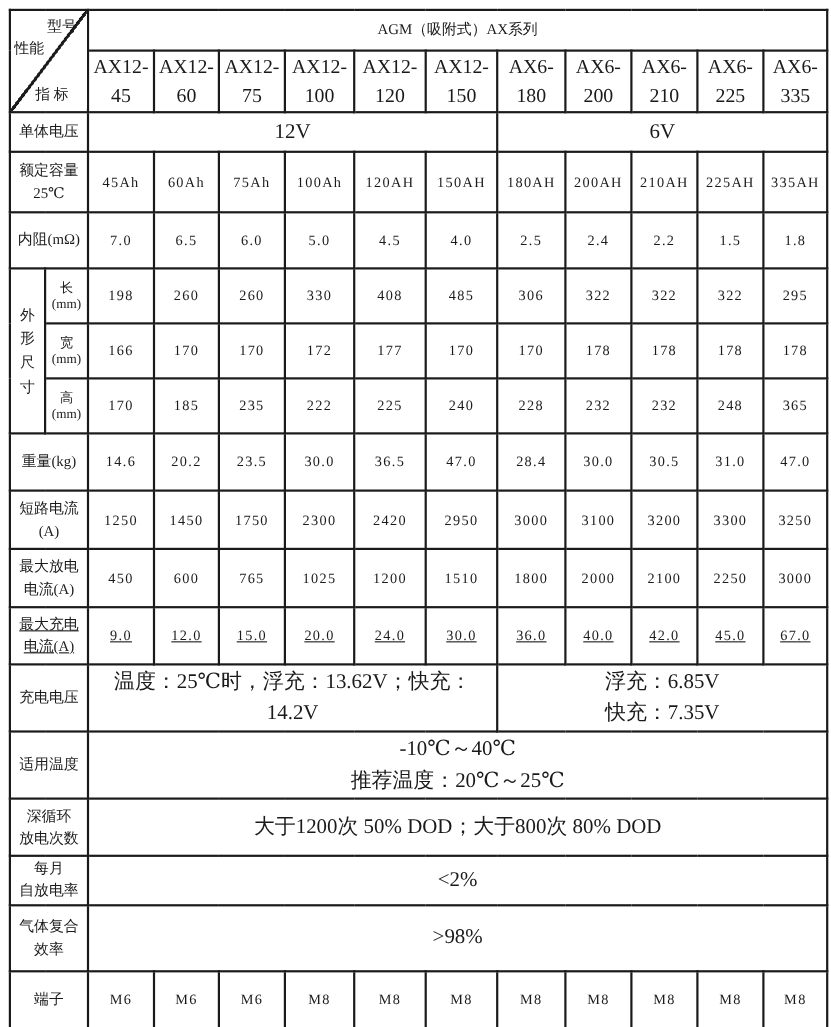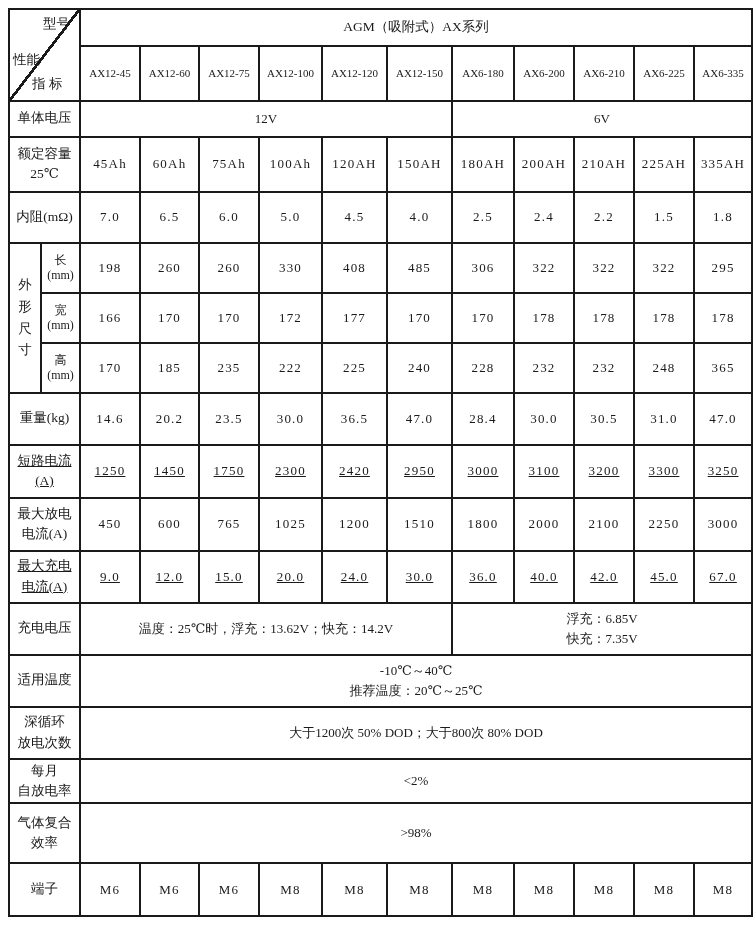--- a/index.html
+++ b/index.html
@@ -3,35 +3,35 @@
 <meta charset="utf-8">
 <style>
   html,body{margin:0;padding:0;}
   body{width:755px;height:934px;background:#ffffff;overflow:hidden;
        font-family:"Liberation Serif","DejaVu Serif",serif;color:#1a1a1a;}
   .page{position:relative;width:755px;height:934px;background:#fff;}
   table{position:absolute;left:8px;top:8px;width:743px;border-collapse:collapse;table-layout:fixed;}
   td{border:2px solid #1a1a1a;background:#fff;text-align:center;vertical-align:middle;
      font-size:13.5px;line-height:1.5;padding:1px 2px;white-space:pre-line;
      overflow:hidden;}
-  td.model{font-size:11px;padding:18px 0;margin-top:47px;}
+  td.model{font-size:18px;padding:0 0;margin-top:47px;}
   td.title{font-size:13.5px;}
   td.c-val{letter-spacing:1.2px;font-size:13px;}
   td.label{font-size:13.5px;}
   td.glabel{font-size:13.5px;line-height:1.6;}
   td.sublabel{font-size:12px;line-height:1.25;}
-  td.merged{font-size:13px;}
+  td.merged{font-size:19px;}
   
   td.corner{position:relative;padding:0;
     background:linear-gradient(to bottom right,
       #fff calc(50% - 1.4px), #1a1a1a calc(50% - 1.4px),
       #1a1a1a calc(50% + 1.4px), #fff calc(50% + 1.4px));}
   .corner span{position:absolute;font-size:13.5px;white-space:pre;}
   .c-model{top:4px;right:9px;}
-  .c-perf{top:40px;left:3px;}
+  .c-perf{top:24px;left:3px;}
   .c-index{bottom:5px;left:22px;}
 </style>
 </head>
 <body>
 
 <div class="page">
   <table>
     <colgroup>
       <col style="width:32px">
         <col style="width:39px">
@@ -155,21 +155,21 @@
           <td class="c-val">23.5</td>
           <td class="c-val">30.0</td>
           <td class="c-val">36.5</td>
           <td class="c-val">47.0</td>
           <td class="c-val">28.4</td>
           <td class="c-val">30.0</td>
           <td class="c-val">30.5</td>
           <td class="c-val">31.0</td>
           <td class="c-val">47.0</td>
         </tr>
-        <tr style="height: 53px; text-decoration: underline;">
+        <tr style="height: 53px;">
           <td class="label" colspan="2">短路电流
 (A)</td>
           <td class="c-val">1250</td>
           <td class="c-val">1450</td>
           <td class="c-val">1750</td>
           <td class="c-val">2300</td>
           <td class="c-val">2420</td>
           <td class="c-val">2950</td>
           <td class="c-val">3000</td>
           <td class="c-val">3100</td>

